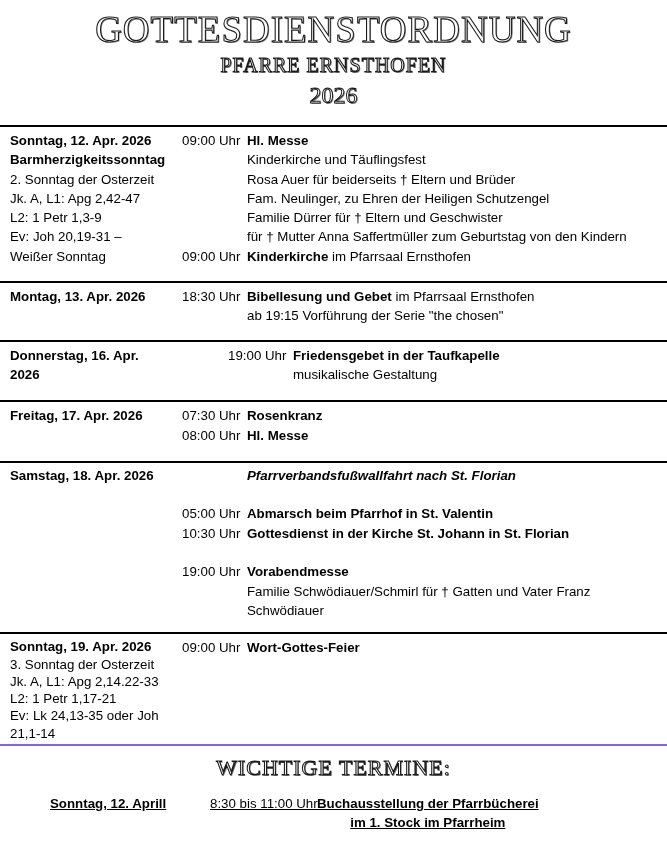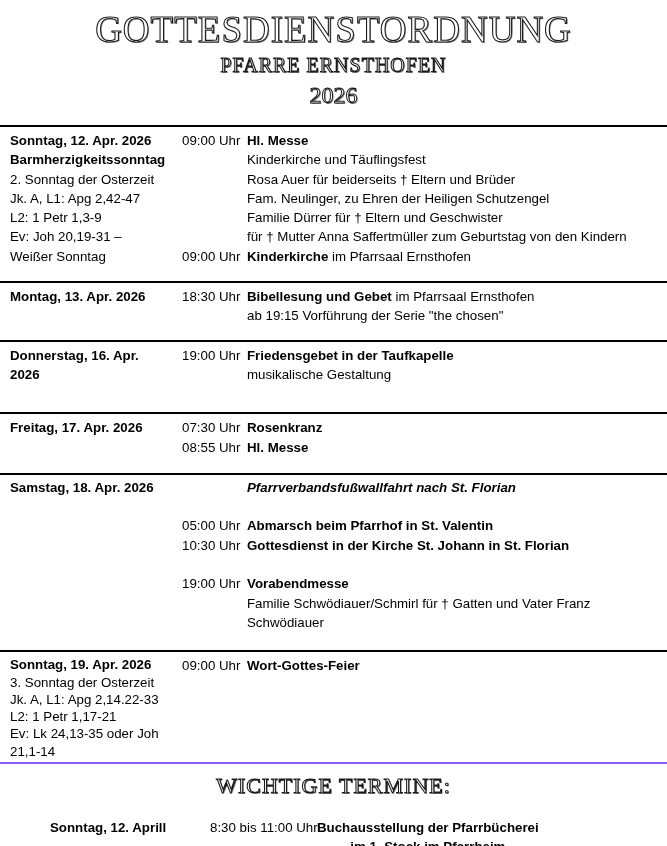--- a/index.html
+++ b/index.html
@@ -17,28 +17,28 @@
   .section{display:flex;border-top:2px solid #000;padding:4px 0 15px 0;}
   .dcol{width:172px;padding-left:10px;flex:none;}
   .rcol{flex:1;min-width:0;}
   .dl{line-height:19.3px;white-space:nowrap;}
   .row{display:flex;line-height:19.3px;white-space:nowrap;}
   .time{width:65px;flex:none;}
   .content{flex:1;min-width:0;}
   .b{font-weight:bold;}
   .bi{font-weight:bold;font-style:italic;}
   .section:nth-of-type(2){padding-bottom:14px;}
-  .section:nth-of-type(3){padding-bottom:28px;}
+  .section:nth-of-type(3){padding-bottom:16px;gap:46px;}
   .section:nth-of-type(4){padding-bottom:16px;}
-  .section:nth-of-type(5){padding-top:3px;padding-bottom:18px;}
+  .section:nth-of-type(5){padding-top:3px;padding-bottom:12px;}
   .section:nth-of-type(6){padding-bottom:2px;border-bottom:2px solid #8b5cf6;}
   .section:nth-of-type(6) .dl{line-height:17.3px;}
   
   .termine-heading{font-size:22px;line-height:26px;letter-spacing:1px;margin-top:9px;}
-  .termine-row{display:flex;margin-top:19px;line-height:19.3px;white-space:nowrap;}
+  .termine-row{display:flex;margin-top:13px;line-height:19.3px;white-space:nowrap;text-decoration:underline;}
   .t-date{margin-left:50px;width:160px;flex:none;font-weight:bold;}
   .t-time{width:107px;flex:none;}
   .t-desc{font-weight:bold;text-align:center;}
   .t-desc span{display:block;}
 </style>
 </head>
 <body>
 
 <div class="page">
   <div class="engraved title">GOTTESDIENSTORDNUNG</div>
@@ -124,21 +124,21 @@
         </div>
         <div class="rcol">
           <div class="row">
             <div class="time">07:30 Uhr</div>
             <div class="content"><span class="b">Rosenkranz</span><span></span></div>
           </div>
           <div class="row">
             <div class="time"></div>
           </div>
           <div class="row">
-            <div class="time">08:55 Uhr</div>
+            <div class="time">08:00 Uhr</div>
             <div class="content"><span class="b">Hl. Messe</span><span></span></div>
           </div>
         </div>
       </div>
       <div class="section">
         <div class="dcol">
           <div class="dl b">Samstag, 18. Apr. 2026</div>
         </div>
         <div class="rcol">
           <div class="row">

